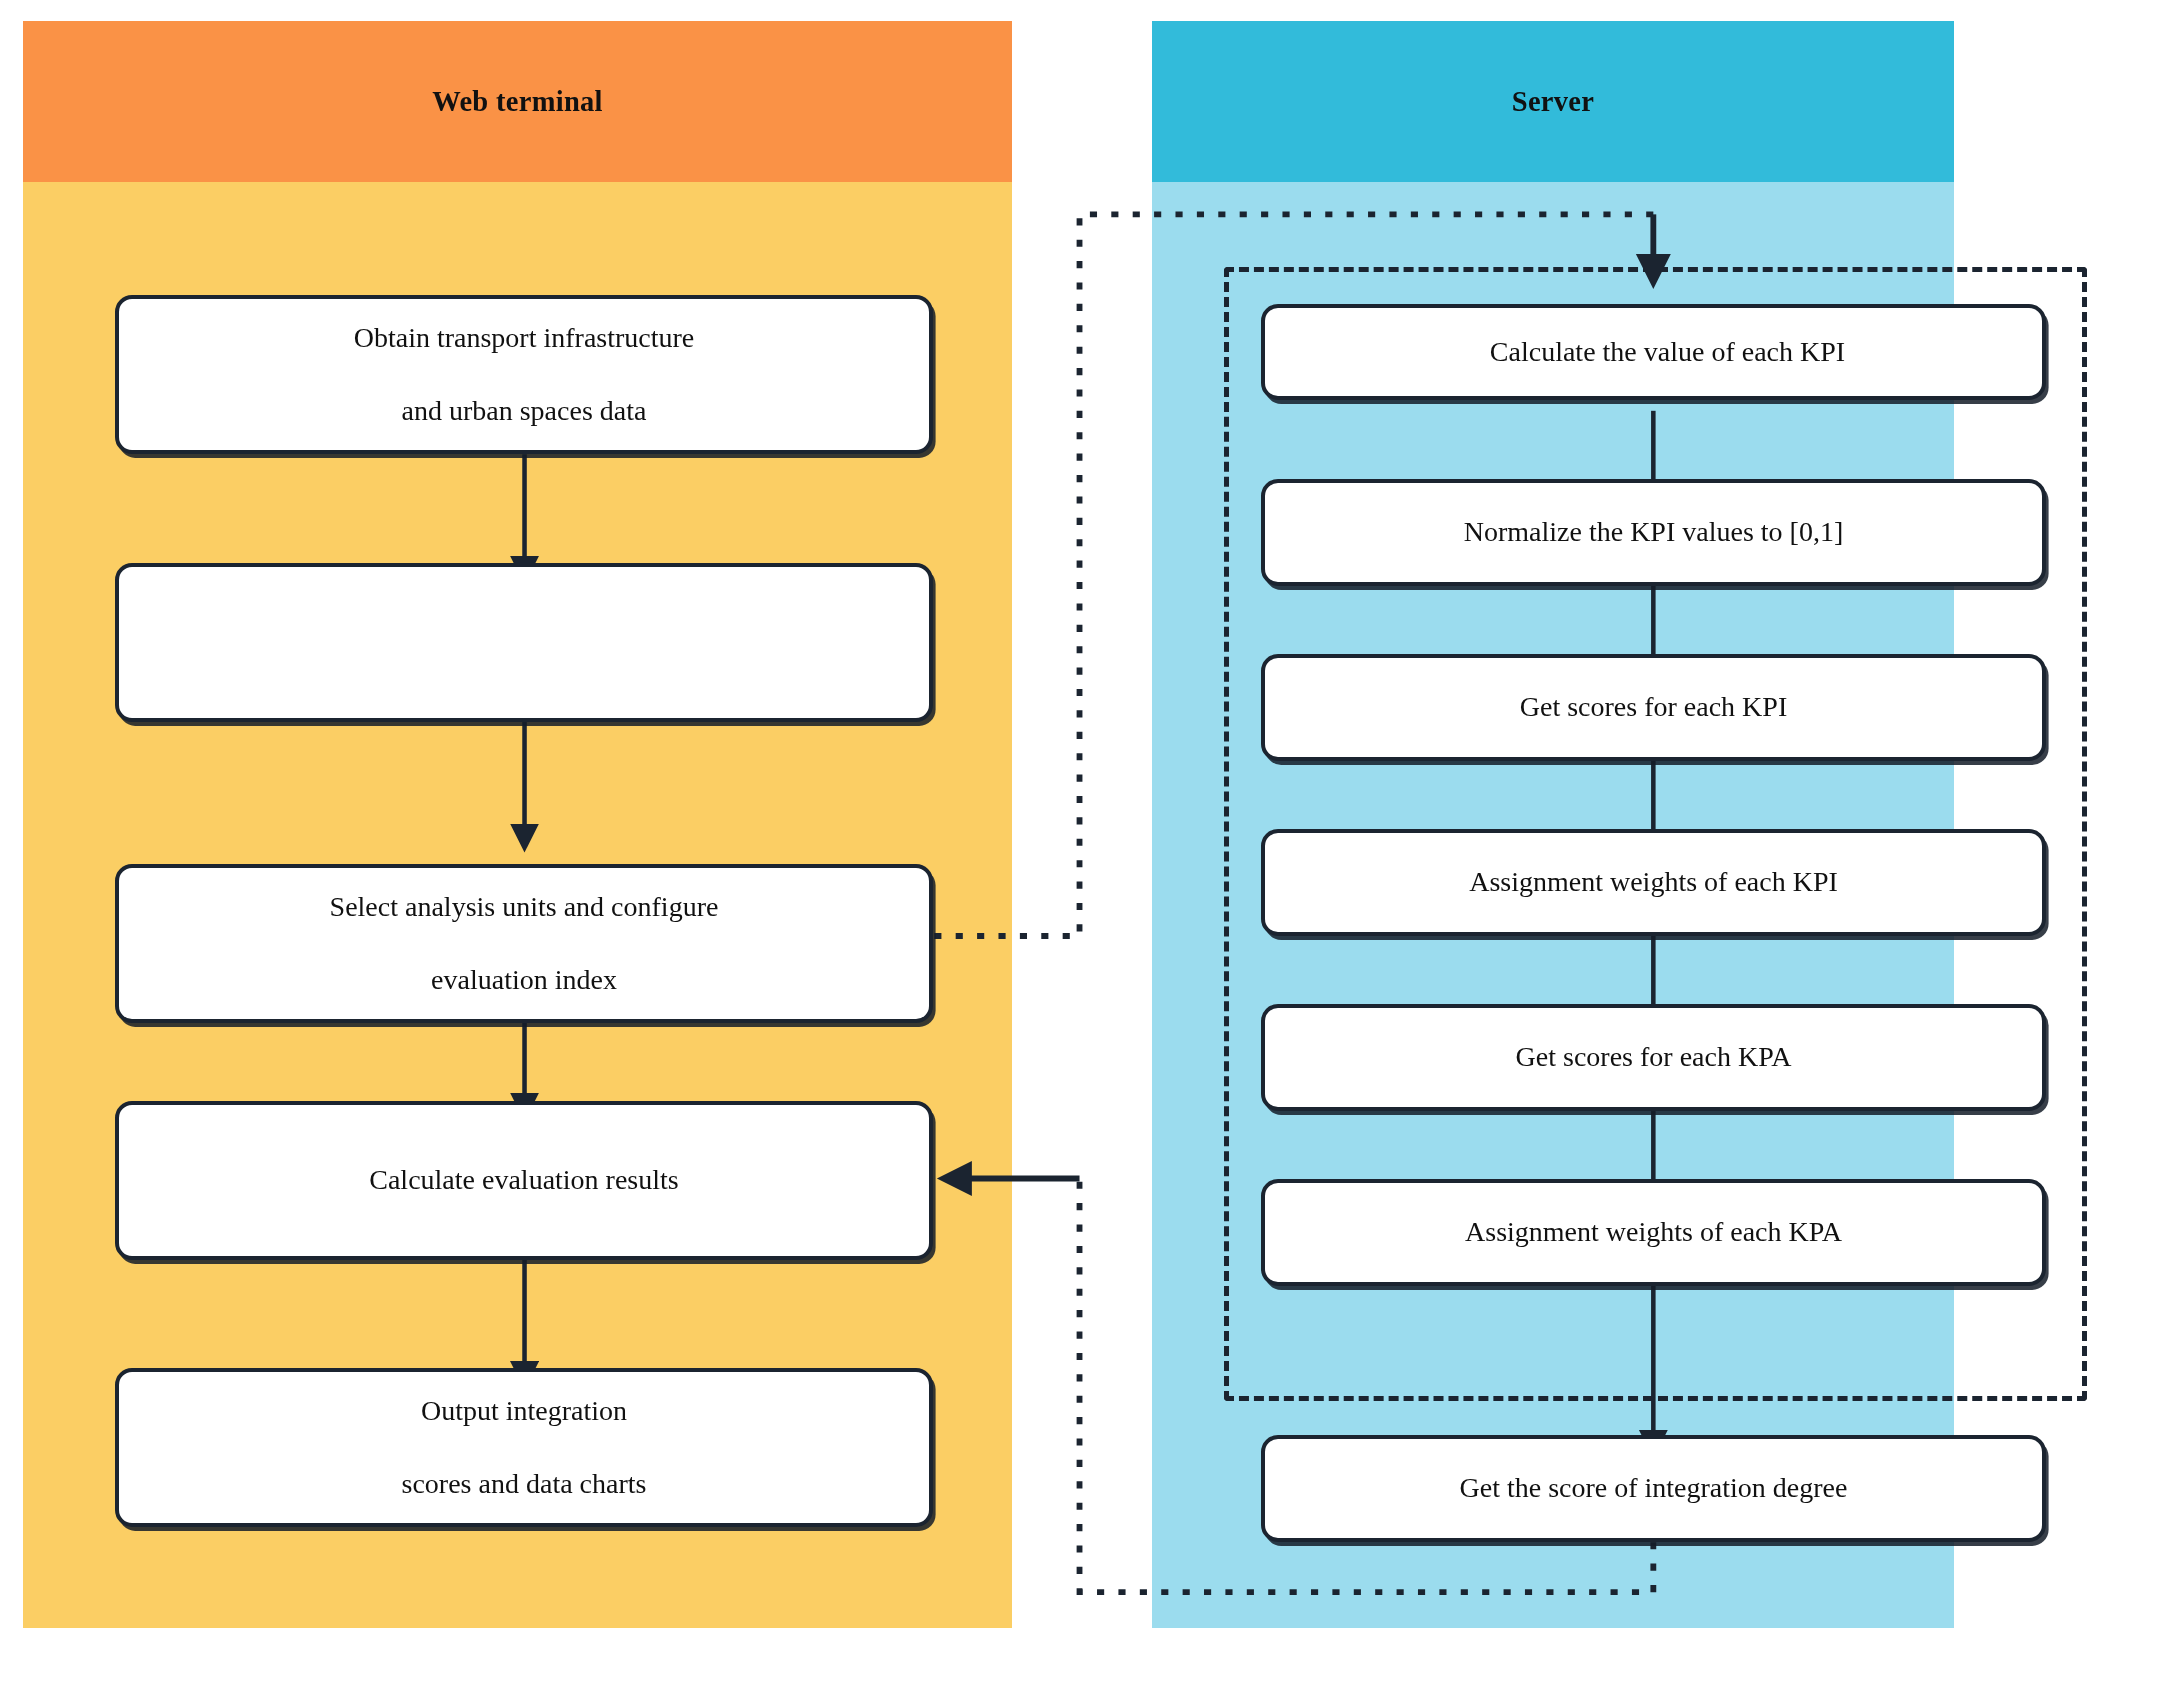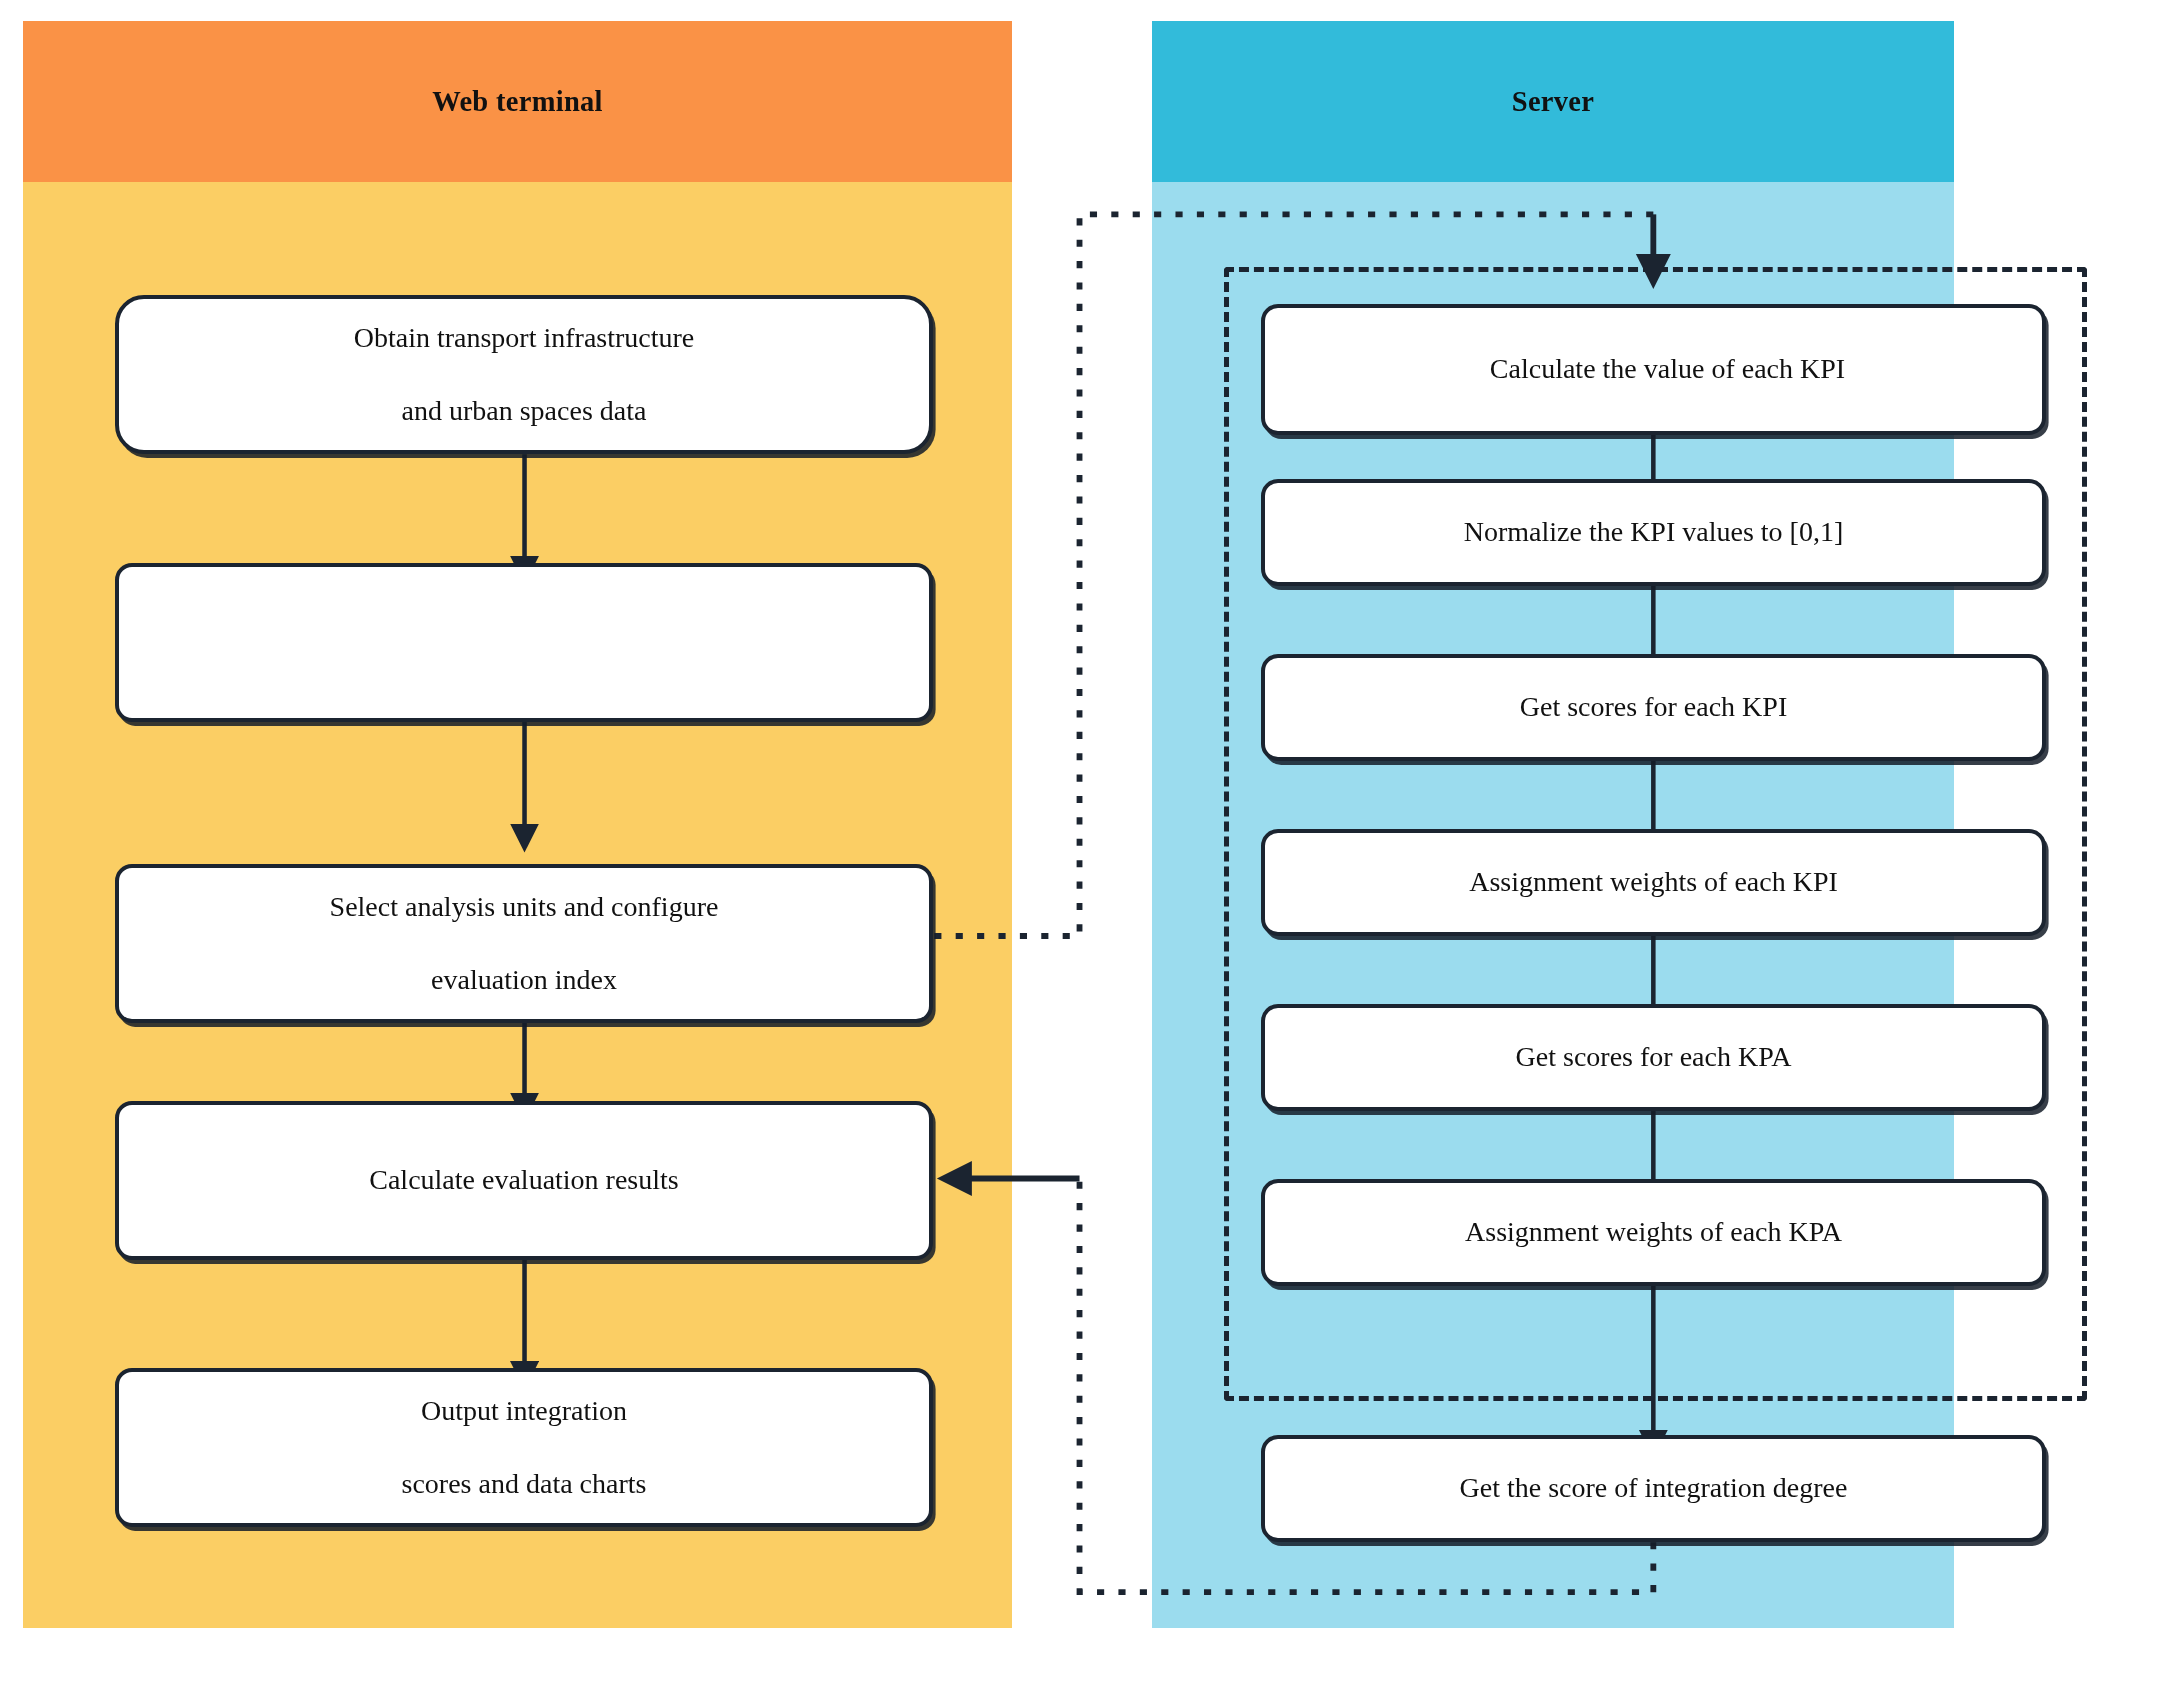--- a/index.html
+++ b/index.html
@@ -89,37 +89,37 @@
   </g>
 
   <g stroke="#1B2430" stroke-width="9" fill="none" stroke-dasharray="11 22" stroke-linecap="butt">
     <path d="M2550,2378 V2455 H1665 V1817"></path>
   </g>
   <g stroke="#1B2430" stroke-width="9" fill="none" marker-end="url(#ahd)">
     <line x1="1665" y1="1817" x2="1490" y2="1817"></line>
   </g>
 </svg>
 
-<div class="node lnode" style="top:295px;height:159px;border-radius:29px;">
+<div class="node lnode" style="top:295px;height:159px;">
   <span><span>Obtain transport infrastructure</span><br><span>and urban spaces data</span></span>
 </div>
 <div class="node lnode" style="top:563px;height:159px;">
   <span><br></span>
 </div>
 <div class="node lnode" style="top:864px;height:159px;">
   <span><span>Select analysis units and configure</span><br><span>evaluation index</span></span>
 </div>
 <div class="node lnode" style="top:1101px;height:159px;">
   <span>Calculate evaluation results</span>
 </div>
 <div class="node lnode" style="top:1368px;height:159px;">
   <span><span>Output integration</span><br><span>scores and data charts</span></span>
 </div>
 
-<div class="node rnode" style="top:304px;height:131px;padding-left:28px;">
+<div class="node rnode" style="top:304px;height:96px;padding-left:28px;">
   <span>Calculate the value of each KPI</span>
 </div>
 <div class="node rnode" style="top:479px;height:107px;">
   <span>Normalize the KPI values to [0,1]</span>
 </div>
 <div class="node rnode" style="top:654px;height:107px;">
   <span>Get scores for each KPI</span>
 </div>
 <div class="node rnode" style="top:829px;height:107px;">
   <span>Assignment weights of each KPI</span>

